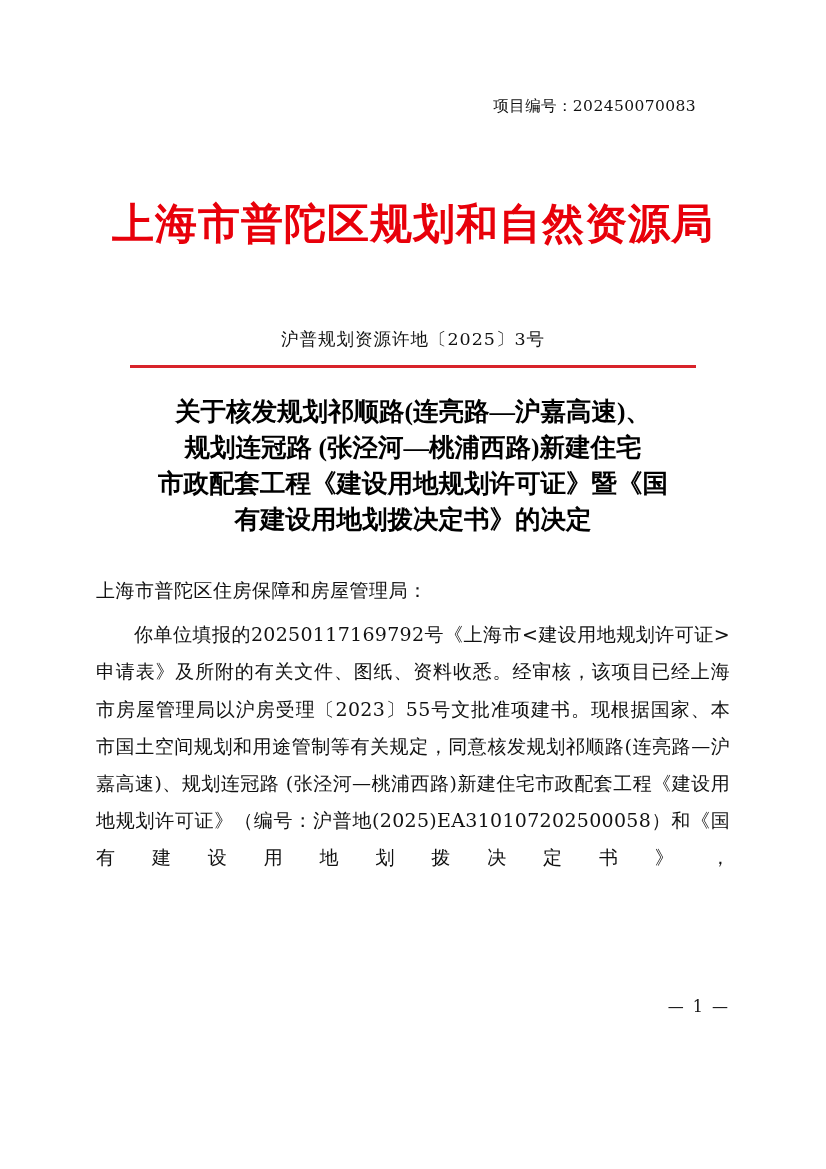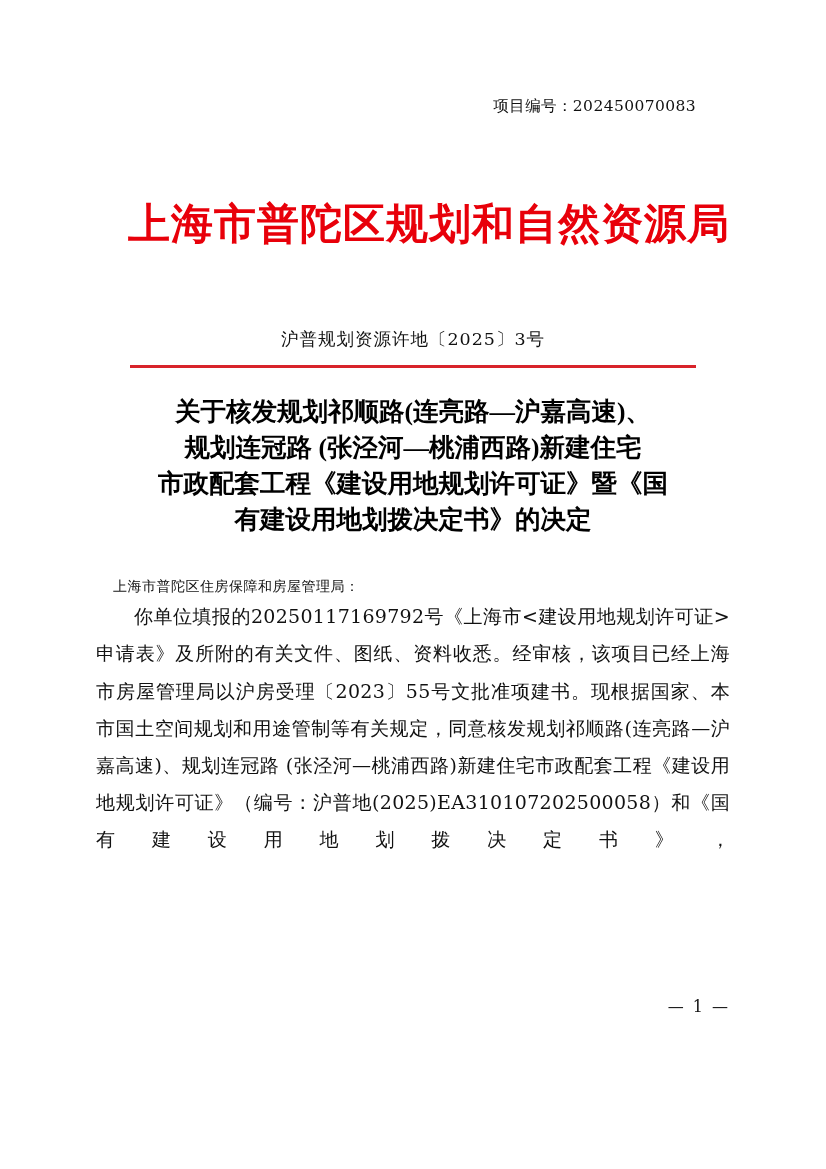--- a/index.html
+++ b/index.html
@@ -26,21 +26,21 @@
     text-align: right;
     font-size: 15.5px;
     letter-spacing: 0.4px;
     padding-top: 96px;
     padding-right: 34px;
     color: #111;
     font-family: "DejaVu Serif", "Liberation Serif", serif;
   }
   .org-title {
     margin-top: 78px;
-    text-align: right;
+    text-align: center;
     color: #e8000a;
     font-weight: bold;
     font-size: 42px;
     line-height: 1.42;
     letter-spacing: 1px;
     font-family: "Liberation Serif", "DejaVu Serif", serif;
   }
   .org-title .line2 {
     display: block;
   }
@@ -63,28 +63,27 @@
     text-align: center;
     font-weight: bold;
     font-size: 25.5px;
     line-height: 1.42;
     letter-spacing: 0px;
     color: #000;
     font-family: "Liberation Serif", "DejaVu Serif", serif;
   }
   .recipient {
     margin-top: 40px;
-    font-size: 14px;
+    font-size: 19px;
     letter-spacing: 0.5px;
     color: #111;
     font-family: "DejaVu Serif", "Liberation Serif", serif;
-    margin-left: 17px;
   }
   .body-text {
-    margin-top: 2px;
+    margin-top: 12px;
     font-size: 19px;
     line-height: 1.95;
     text-align: justify;
     text-align-last: justify;
     text-indent: 2em;
     letter-spacing: 0.3px;
     color: #111;
     font-family: "DejaVu Serif", "Liberation Serif", serif;
   }
   .page-number {

